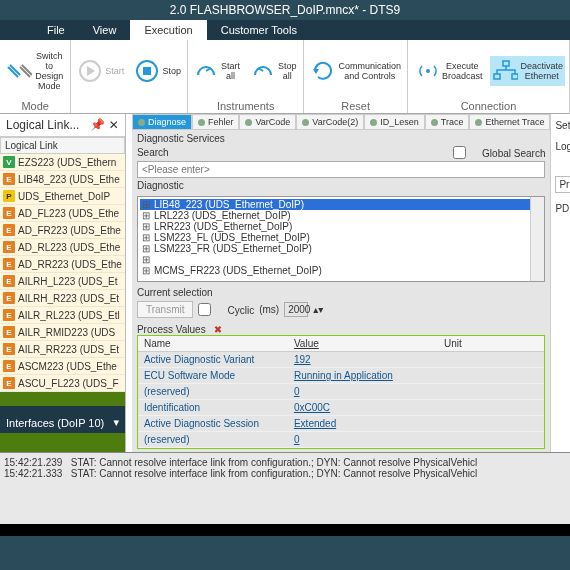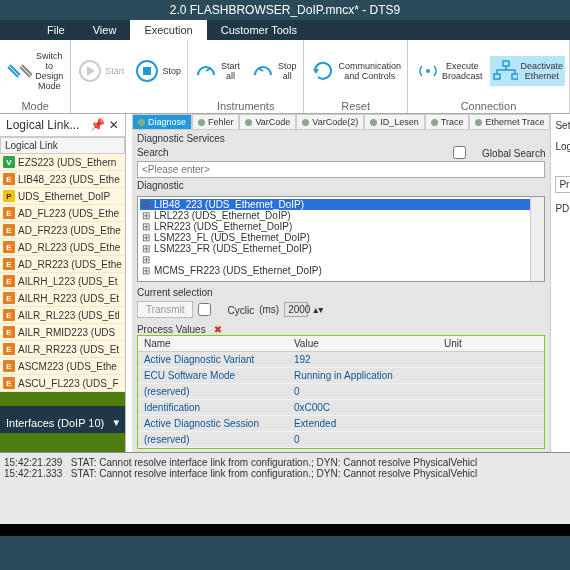--- a/index.html
+++ b/index.html
@@ -42,21 +42,21 @@
 .scroll { position:absolute; right:0; top:0; bottom:0; width:14px; background:#eee; border-left:1px solid #ccc;}
 .cur-sel { padding: 3px 5px; font-size:10px; }
 .cur-sel .controls { display:flex; align-items:center; gap:5px; margin-top:3px;}
 .ctrlbtn { border:1px solid #bbb; background:#f5f5f5; padding:2px 8px; font-size:10px; color:#999;}
 .numbox { border:1px solid #aaa; width:24px; padding:1px 3px; font-size:10px; text-align:right;}
 .pv-area { padding: 3px 5px; font-size:10px; }
 .pv-table { border:1px solid #84cc16; width: 100%; font-size:10px; }
 .pv-table .thead { display:flex; background:#f5f5f5; border-bottom:1px solid #ccc;}
 .pv-table .trow { display:flex; border-bottom:1px solid #f0f0f0; }
 .pv-table .c1 { width: 150px; padding: 2px 6px; color:#13558f;}
-.pv-table .c2 { width: 150px; padding: 2px 6px; color:#13558f;}
+.pv-table .c2 { width: 150px; padding: 2px 6px; color:#13558f;text-decoration:underline;}
 .pv-table .c3 { flex:1; padding: 2px 6px;}
 .pv-table .thead div { color:#333; }
 .rightcol { width: 74px; border-left:1px solid #ccc; padding: 6px 4px; font-size:10px; display:flex; flex-direction:column; gap:10px;}
 .rightcol .lab { white-space:nowrap; overflow:hidden;}
 .rightcol .box { border:1px solid #bbb; padding:2px 3px; margin-top:14px;}
 .log { background: #e8e8e8; border-top:1px solid #888; padding:4px; font-family: Consolas, monospace; font-size:10px; white-space: pre; height: 72px; overflow:hidden;}
 .bottombk { height: 12px; background: #000; }
 svg { display:block; }
 </style>
 </head>

